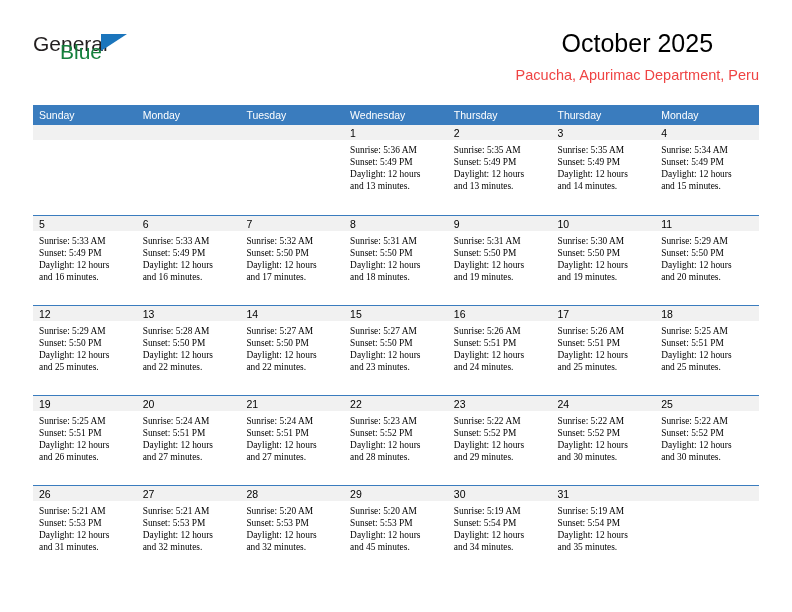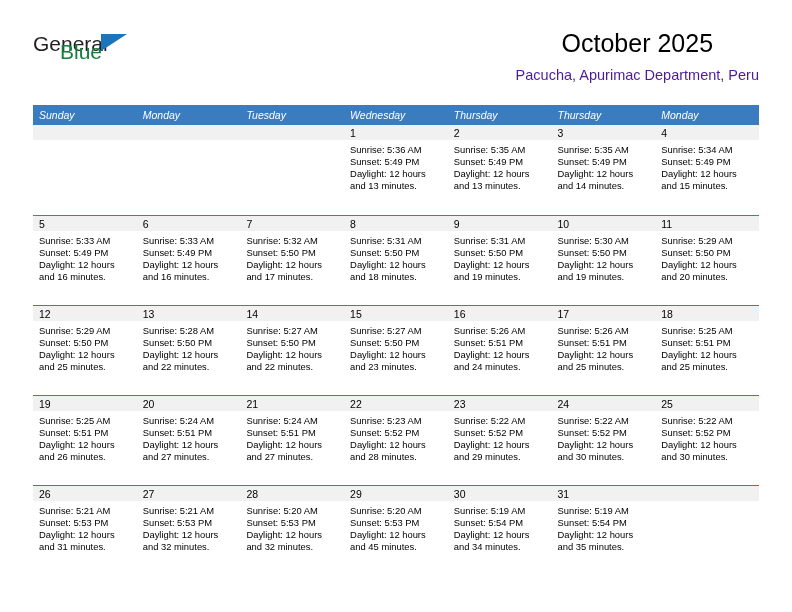--- a/index.html
+++ b/index.html
@@ -70,21 +70,21 @@
     text-align: center;
   }
   .cal-title {
     font-size: 25px;
     color: #000000;
     line-height: 30px;
     white-space: nowrap;
   }
   .cal-subtitle {
     font-size: 14.5px;
-    color: #4c1d95;
+    color: #ef4444;
     line-height: 22px;
     margin-top: 6px;
     white-space: nowrap;
   }
 
   
   .calendar {
     position: absolute;
     left: 33px;
     top: 105px;
@@ -94,21 +94,20 @@
   }
   .calendar th {
     background: #3a7cbe;
     color: #ffffff;
     font-size: 10.5px;
     font-weight: normal;
     text-align: left;
     padding: 4px 0 4px 6px;
     height: 13px;
     box-sizing: border-box;
-    font-style: italic;
   }
   .week-row {
     height: 90px;
   }
   .calendar td {
     vertical-align: top;
     padding: 0;
     border-top: 1px solid #3a7cbe;
     box-sizing: border-box;
   }
@@ -125,20 +124,21 @@
     line-height: 13px;
   }
   .daynum.empty {
     color: transparent;
   }
   .cell-body {
     padding: 4px 6px 0 6px;
     font-size: 9.4px;
     line-height: 12.1px;
     color: #000000;
+    font-family: Liberation Serif, serif;
   }
   .cell-body div {
     white-space: nowrap;
   }
 </style>
 </head>
 <body>
 
 <div class="page">
 

